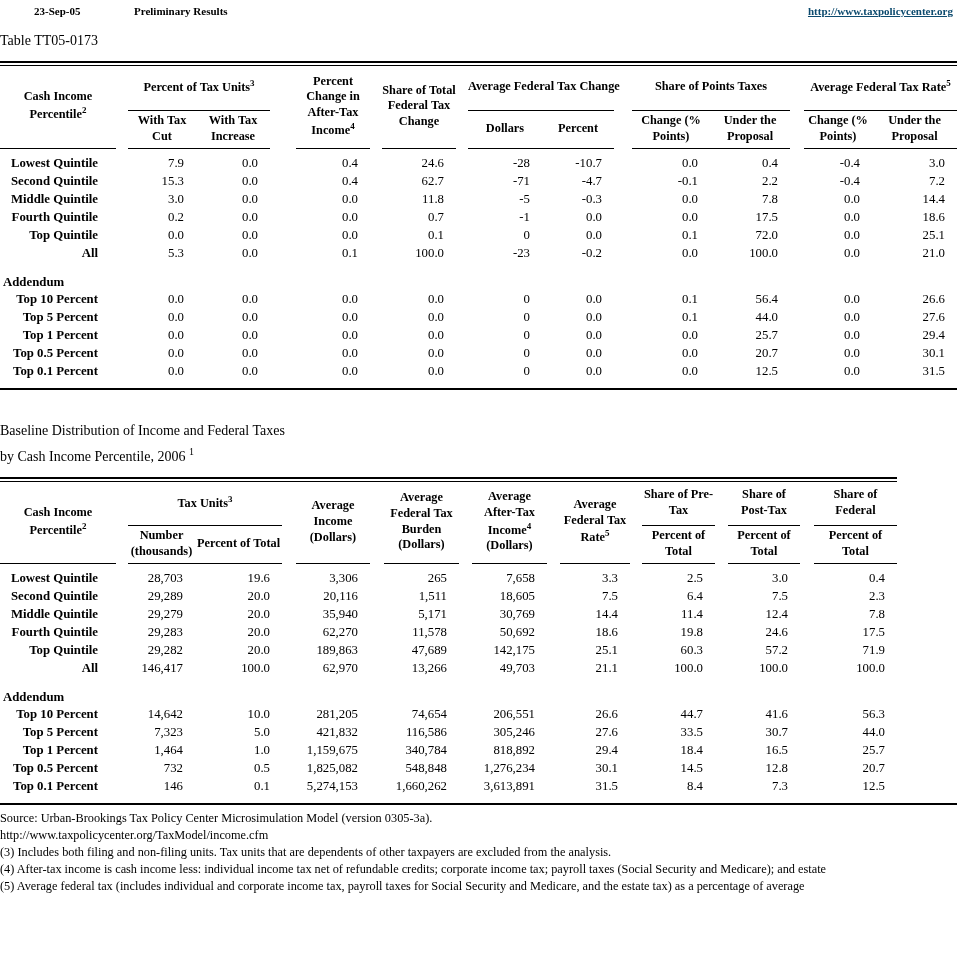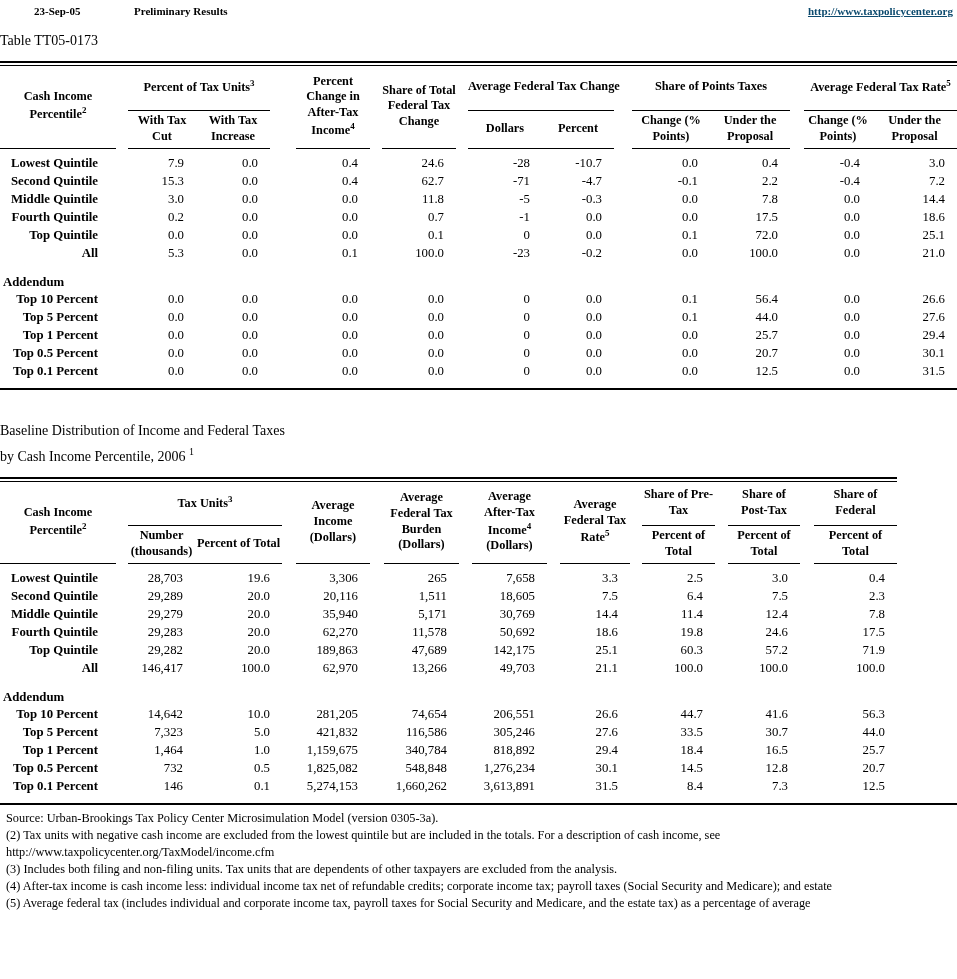--- a/index.html
+++ b/index.html
@@ -32,21 +32,21 @@
   #t1 thead tr:first-child{height:44px;}
   #t1 thead tr:last-child{height:38px;padding-left:20px;}
   #t2 thead tr:first-child{height:44px;}
   #t2 thead tr:last-child{height:36px;}
   table.t td{font-size:12.8px;vertical-align:middle;padding:0;}
   table.t td.num{text-align:right;padding-right:12px;}
   table.t td.lbl{font-weight:bold;text-align:right;padding-right:18px;}
   table.t td.addendum{font-weight:bold;text-align:left;padding-left:3px;}
   table.t tr.datarow{height:18px;}
   
-  .footnotes{margin-top:5px;padding-left:6px;font-size:12.3px;line-height:17px;}
+  .footnotes{margin-top:5px;padding-left:0;font-size:12.3px;line-height:17px;}
 </style>
 </head>
 <body>
 
 <div class="topbar">
   <span class="date">23-Sep-05</span>
   <span class="status">Preliminary Results</span>
   <a class="site-link" href="#">http://www.taxpolicycenter.org</a>
 </div>
 
@@ -619,18 +619,17 @@
       <tr style="height: 8px;">
         <td colspan="18"></td>
       </tr>
     </tbody>
 </table>
 
 <div class="botrule"></div>
 
 <div class="footnotes">
   <div>Source: Urban-Brookings Tax Policy Center Microsimulation Model (version 0305-3a).</div>
-  <div>(2) Tax units with negative cash income are excluded from the lowest quintile but are included in the totals. For a description of cash income, see</div>
   <div>http://www.taxpolicycenter.org/TaxModel/income.cfm</div>
   <div>(3) Includes both filing and non-filing units.  Tax units that are dependents of other taxpayers are excluded from the analysis.</div>
   <div>(4) After-tax income is cash income less: individual income tax net of refundable credits; corporate income tax; payroll taxes (Social Security and Medicare); and estate</div>
   <div>(5) Average federal tax (includes individual and corporate income tax, payroll taxes for Social Security and Medicare, and the estate tax) as a percentage of average</div>
 </div>
 
 </body></html>

